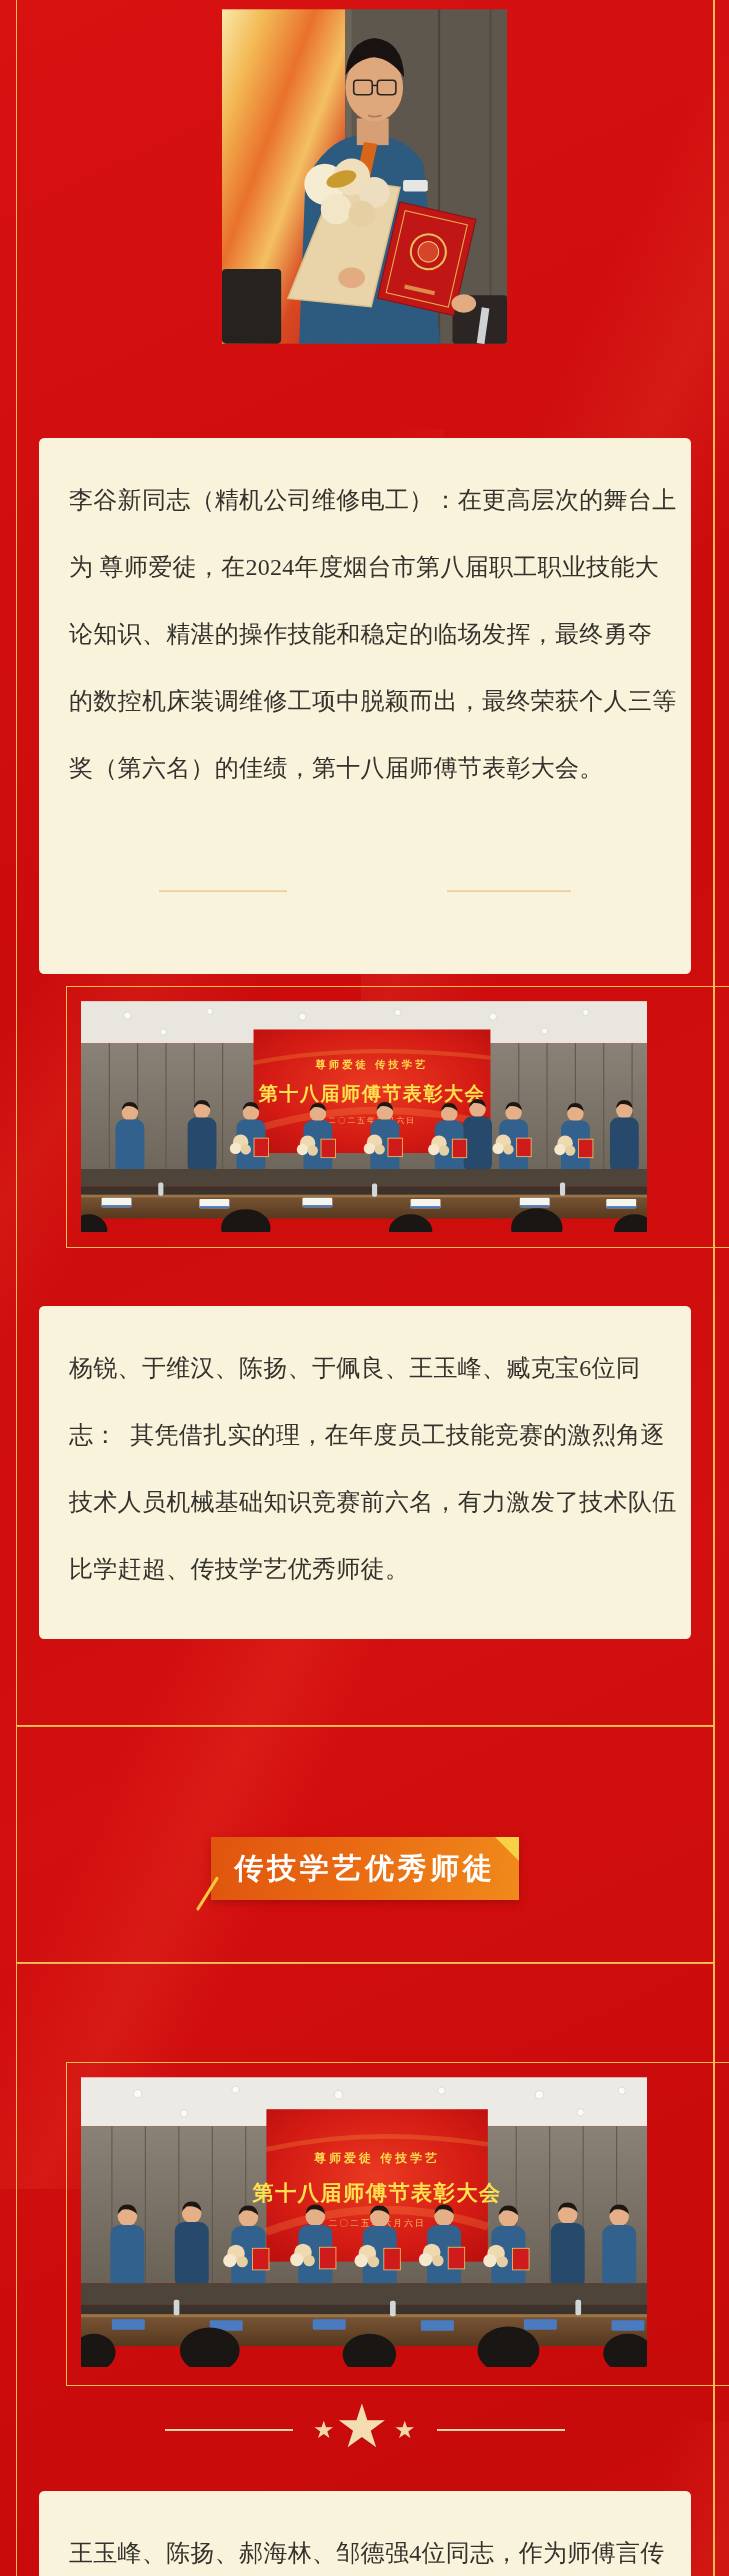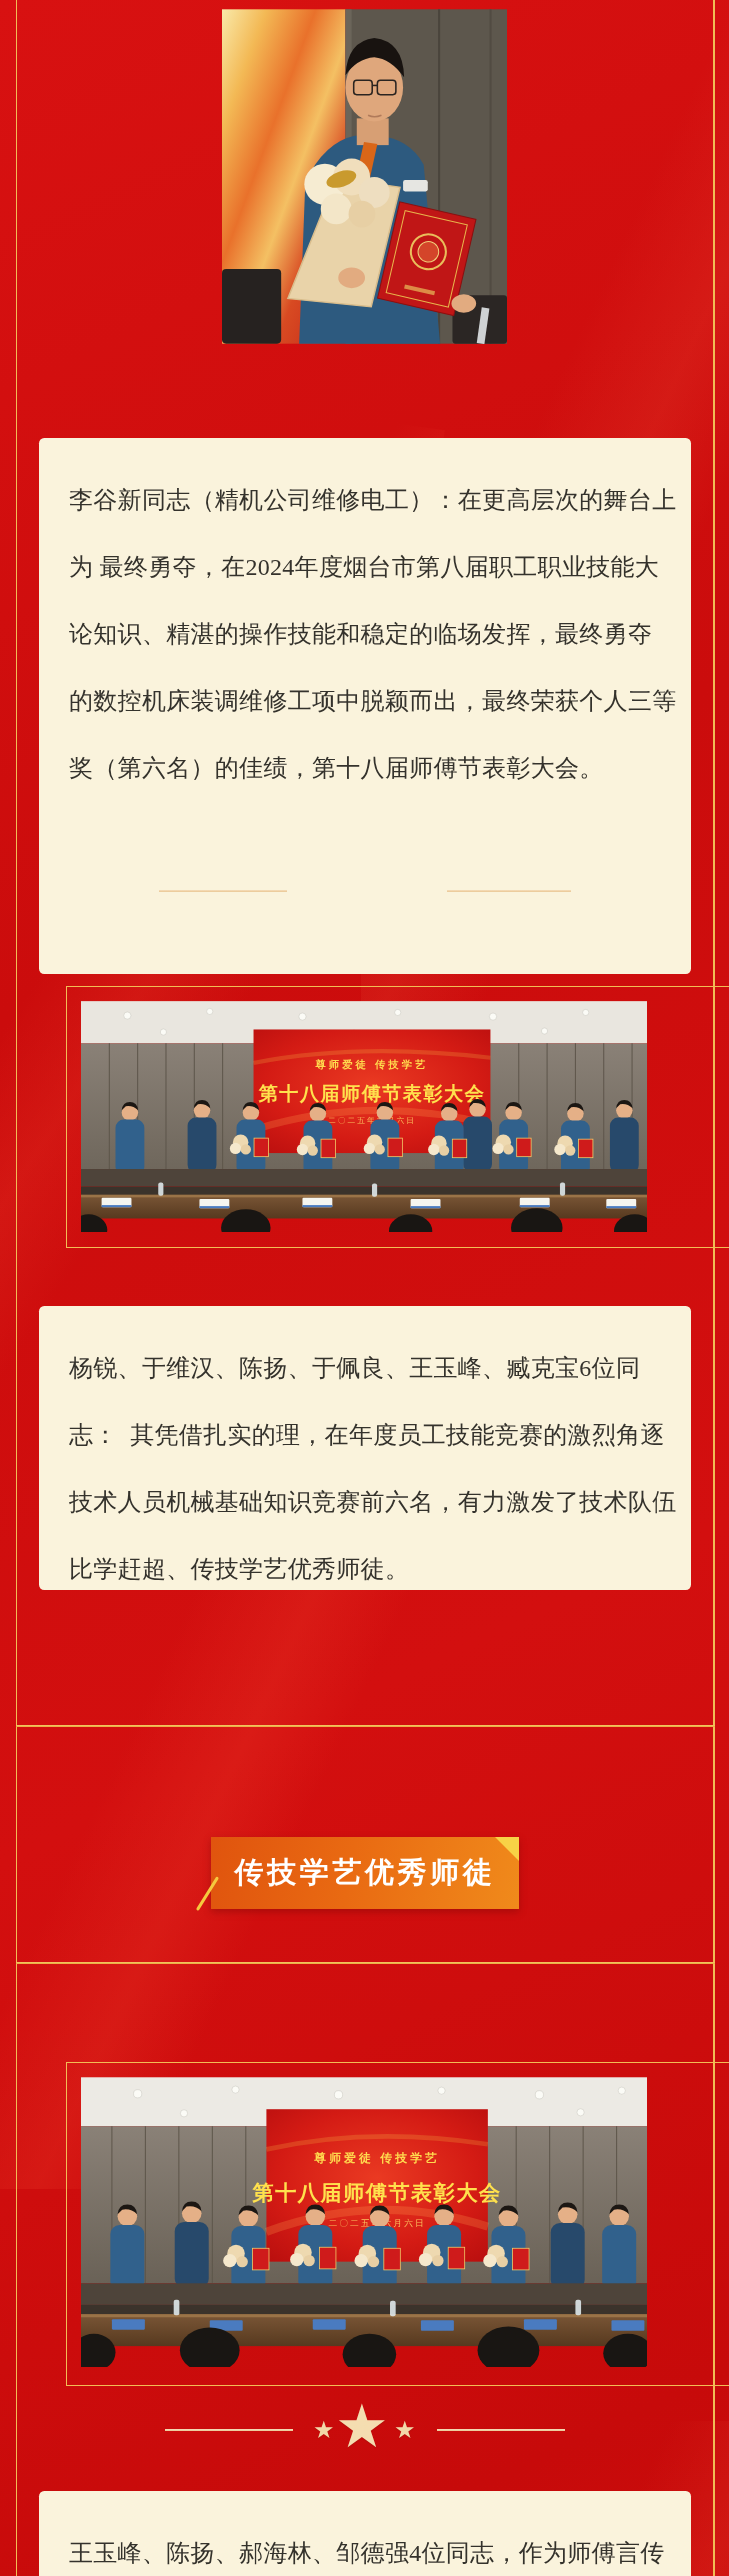--- a/index.html
+++ b/index.html
@@ -15,39 +15,39 @@
   .gold-v{position:absolute;top:0;width:1.5px;height:3026px;background:#f1bd55;}
   .gold-h{position:absolute;left:15.5px;width:699px;height:1.5px;background:linear-gradient(#f6cb67,#e8a93e);}
 
   .photo-top{position:absolute;left:222px;top:8.8px;width:285px;height:335px;overflow:hidden;}
 
   .card{position:absolute;left:39px;width:652px;background:#faf3dc;border-radius:5.2px;
         padding:29px 30px 0 30px;box-sizing:border-box;
         font-family:"Liberation Serif","DejaVu Serif",serif;color:#34322c;}
   .card-line{font-size:24px;line-height:67px;white-space:pre;letter-spacing:0.3px;}
   .card1{top:407px;height:536px;margin-top:31px;}
-  .card2{top:1306px;height:284px;}
+  .card2{top:1306px;height:333px;}
   .card3{top:2491px;height:487px;}
 
   .div-line{position:absolute;height:2.1px;background:linear-gradient(#f6debc,#e9c693);}
   .dl-a{left:159px;top:890px;width:128px;}
   .dl-b{left:447px;top:890px;width:124px;}
   .dl-c{left:165px;top:2429px;width:128px;}
   .dl-d{left:437px;top:2429px;width:128px;}
   .star{position:absolute;color:#f2d8a8;line-height:1;font-family:"DejaVu Sans",sans-serif;text-shadow:0 1px 1px rgba(120,30,10,.25);}
   .star-big{left:335px;top:2396px;font-size:60px;color:#f4ddb0;}
   .star-sm1{left:313px;top:2418px;font-size:24px;}
   .star-sm2{left:394px;top:2418px;font-size:24px;}
 
   .frame{position:absolute;left:66px;width:714px;border:1.5px solid #f2bd55;box-sizing:border-box;}
   .frame2{top:986px;height:262px;}
   .frame3{top:2062px;height:324px;}
   .frame-photo{position:absolute;left:14px;top:14px;right:14px;bottom:14px;overflow:hidden;}
 
-  .banner{position:absolute;left:211px;top:1837px;width:308px;height:72px;
+  .banner{position:absolute;left:211px;top:1837px;width:308px;height:63px;
           background:linear-gradient(100deg,#e0540e 0%,#e96a12 45%,#f08a1b 100%);
           display:flex;align-items:center;justify-content:center;
           color:#ffffff;font-size:29px;font-weight:bold;letter-spacing:3.6px;
           box-shadow:0 3.1px 7.2px rgba(100,10,5,.35);}
   .dog-ear{position:absolute;right:0;top:0;width:0;height:0;
            border-left:24px solid transparent;border-top:24px solid #f8d246;}
   .slash{position:absolute;left:206px;top:1874px;width:2.6px;height:39px;background:#f5c93e;transform:rotate(32deg);border-radius:1.5px;}
 
   svg .scr-small{font-size:20px;font-weight:bold;letter-spacing:6px;fill:#ffd94e;}
   svg .scr-title{font-size:37px;font-weight:bold;letter-spacing:3px;fill:#ffe14d;}
@@ -119,21 +119,21 @@
         <circle cx="272" cy="398" r="26" fill="#e7cfa4"></circle>
         <ellipse cx="232" cy="330" rx="30" ry="15" fill="#c99a2e" transform="rotate(-18 232 330)"></ellipse>
         <ellipse cx="252" cy="522" rx="26" ry="20" fill="#e2ab80"></ellipse>
       </g>
     </svg>
   </div>
 
   <div class="card card1">
     <div>
         <div class="card-line">李谷新同志（精机公司维修电工）：在更高层次的舞台上</div>
-        <div class="card-line">为 最终勇夺，在2024年度烟台市第八届职工职业技能大</div>
+        <div class="card-line">为 尊师爱徒，在2024年度烟台市第八届职工职业技能大</div>
         <div class="card-line">论知识、精湛的操作技能和稳定的临场发挥，最终勇夺</div>
         <div class="card-line">的数控机床装调维修工项中脱颖而出，最终荣获个人三等</div>
         <div class="card-line">奖（第六名）的佳绩，第十八届师傅节表彰大会。</div>
       </div>
   </div>
 
   <div class="div-line dl-a"></div>
   <div class="div-line dl-b"></div>
 
   <div class="frame frame2">

